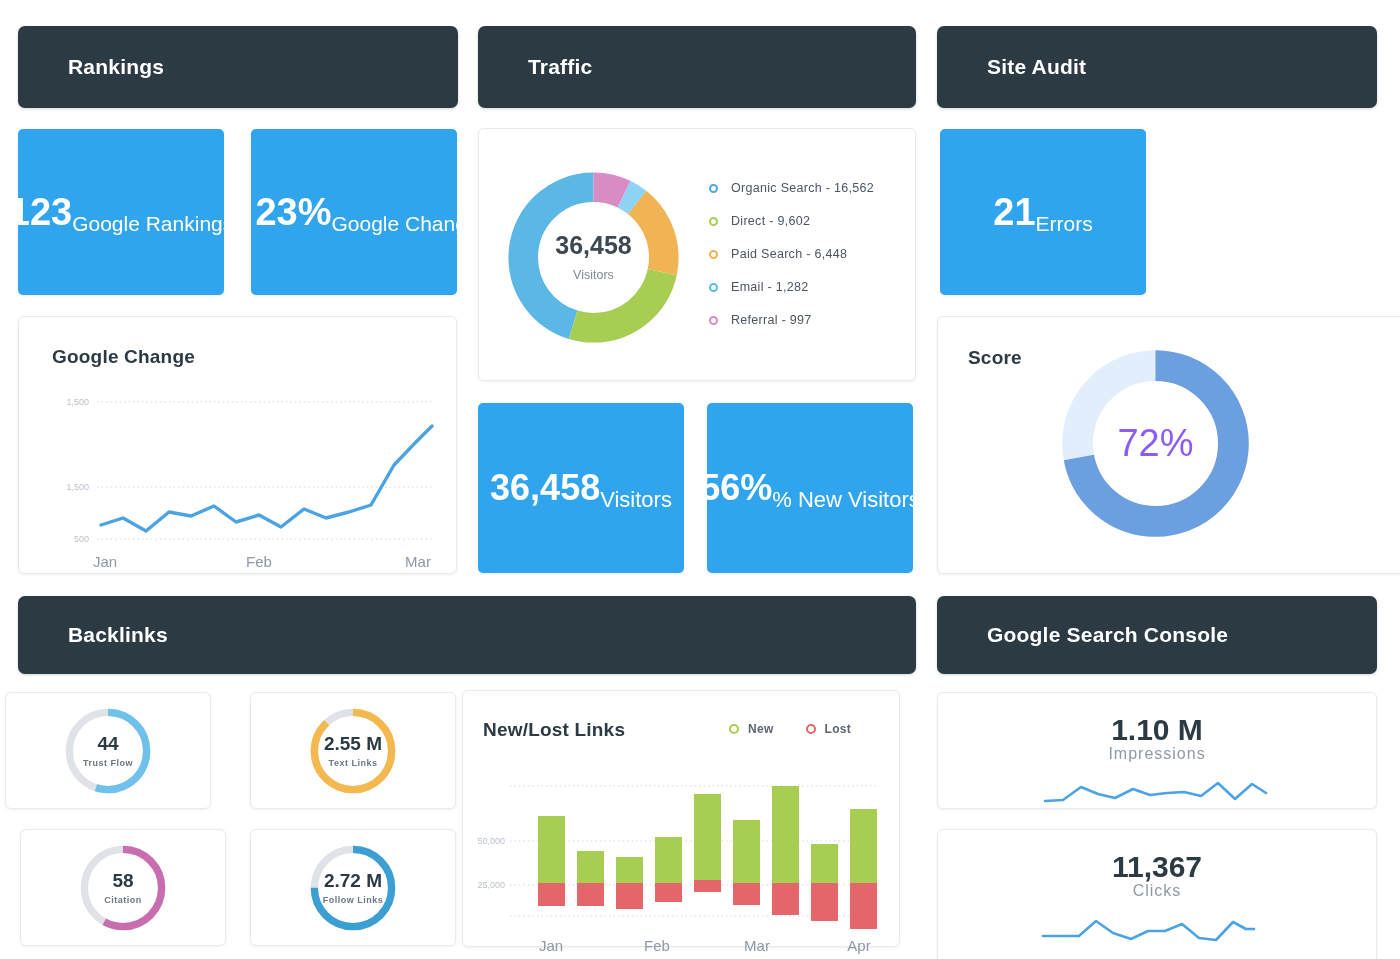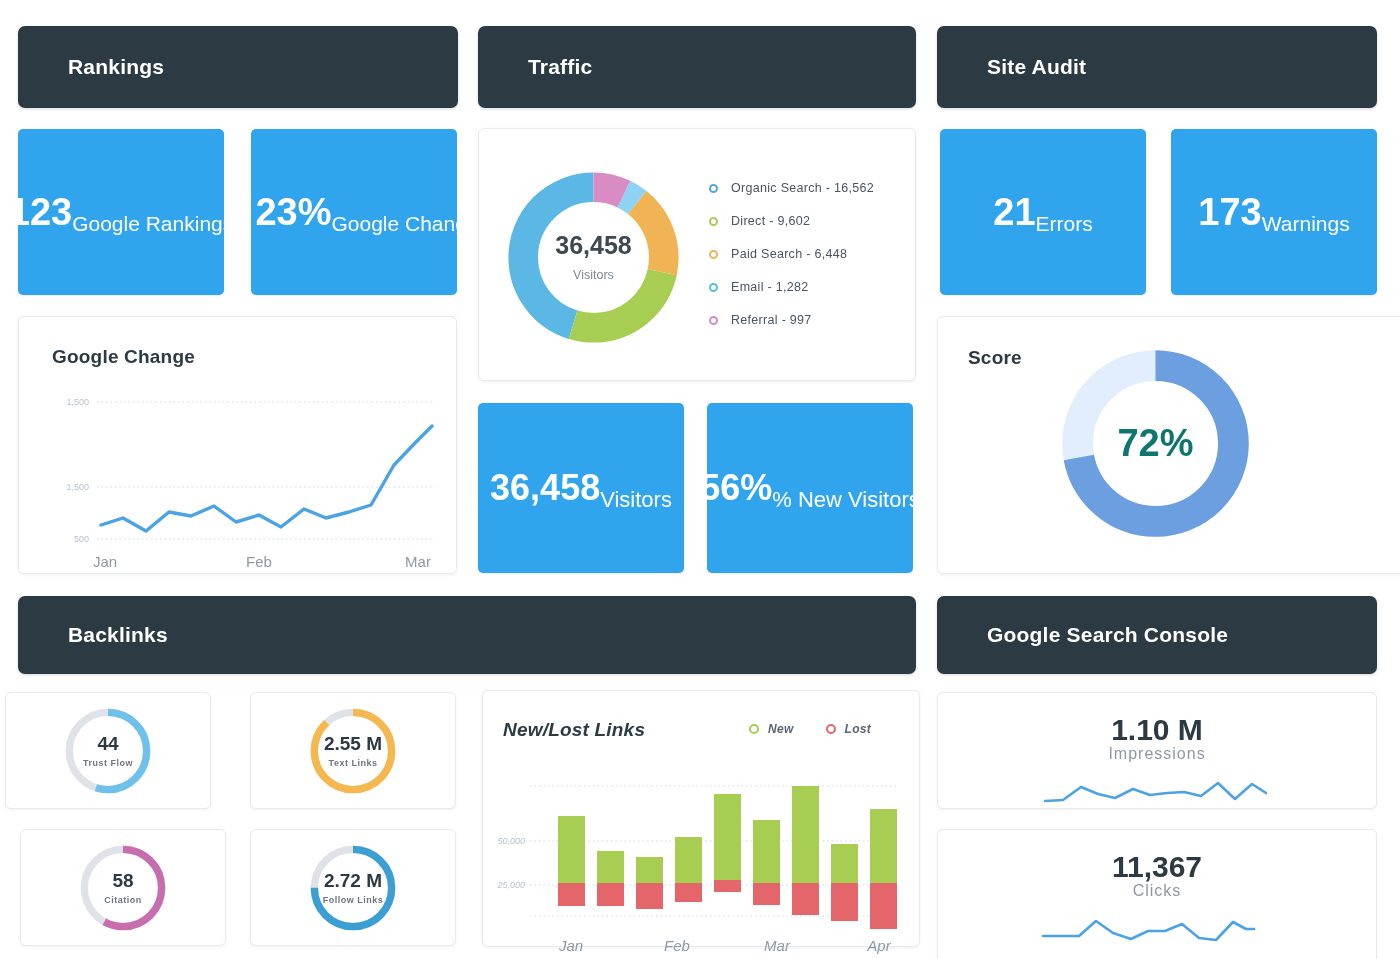--- a/index.html
+++ b/index.html
@@ -157,21 +157,21 @@
     align-items: center;
     padding-top: 22px;
   }
   .spark-value { font-size: 30px; font-weight: bold; color: #2c3a44; line-height: 1; }
   .spark-label { font-size: 16px; color: #8d99a6; letter-spacing: 1px; }
 
   
   .score-center {
     position: absolute;
     display: flex; align-items: center; justify-content: center;
-    font-size: 38px; font-weight: bold; color: #0f766e;
+    font-size: 38px; font-weight: normal; color: #8b5cf6;
   }
 
   
   .bar-legend {
     position: absolute;
     display: flex; align-items: center; gap: 28px;
   }
   .bar-legend .item {
     display: flex; align-items: center; gap: 9px;
     font-size: 12px; color: #5c6670; font-weight: bold; letter-spacing: 0.3px;
@@ -295,24 +295,20 @@
   <div class="kpi big" style="left:707px; top:403px; width:206px; height:170px;">
     <div class="kpi-value">56%</div>
     <div class="kpi-label">% New Visitors</div>
   </div>
 
   <div class="kpi" style="left:940px; top:129px; width:206px; height:166px;">
     <div class="kpi-value">21</div>
     <div class="kpi-label">Errors</div>
   </div>
 
-  <div class="kpi" style="left:1171px; top:129px; width:206px; height:166px;">
-    <div class="kpi-value">173</div>
-    <div class="kpi-label">Warnings</div>
-  </div>
 
   <div class="card" style="left:937px; top:316px; width:508px; height:258px;">
     <div class="chart-title" style="position:absolute; left:30px; top:30px;">Score</div>
     <svg width="205" height="205" viewBox="0 0 100 100" style="position:absolute; left:115px; top:24px;">
       <g transform="rotate(-90 50 50)">
         <circle cx="50" cy="50" r="38" fill="none" stroke="#e3eefc" stroke-width="15"></circle>
         <circle cx="50" cy="50" r="38" fill="none" stroke="#6c9fe0" stroke-width="15" stroke-dasharray="171.9 238.8" stroke-dashoffset="0"></circle>
       </g>
     </svg>
     <div class="score-center" style="left:115px; top:24px; width:205px; height:205px;">
@@ -373,21 +369,21 @@
           <circle cx="50" cy="50" r="42" fill="none" stroke="#3b9fd4" stroke-width="8" stroke-dasharray="197.9 211.1"></circle>
         </g>
       </svg>
       <div class="gauge-center">
         <span class="gauge-value">2.72 M</span>
         <span class="gauge-name">Follow Links</span>
       </div>
     </div>
   </div>
 
-  <div class="card" style="left:482px; top:690px; width:438px; height:257px;font-style:italic;">
+  <div class="card" style="left:462px; top:690px; width:438px; height:257px;">
     <div class="chart-title" style="position:absolute; left:20px; top:28px;">New/Lost Links</div>
 
     <div class="bar-legend" style="left:266px; top:31px;gap:32px;">
       <div class="item">
         <span class="ring" style="border-color:#a7ce52;"></span>
         <span>New</span>
       </div>
       <div class="item">
         <span class="ring" style="border-color:#e4666a;"></span>
         <span>Lost</span>

